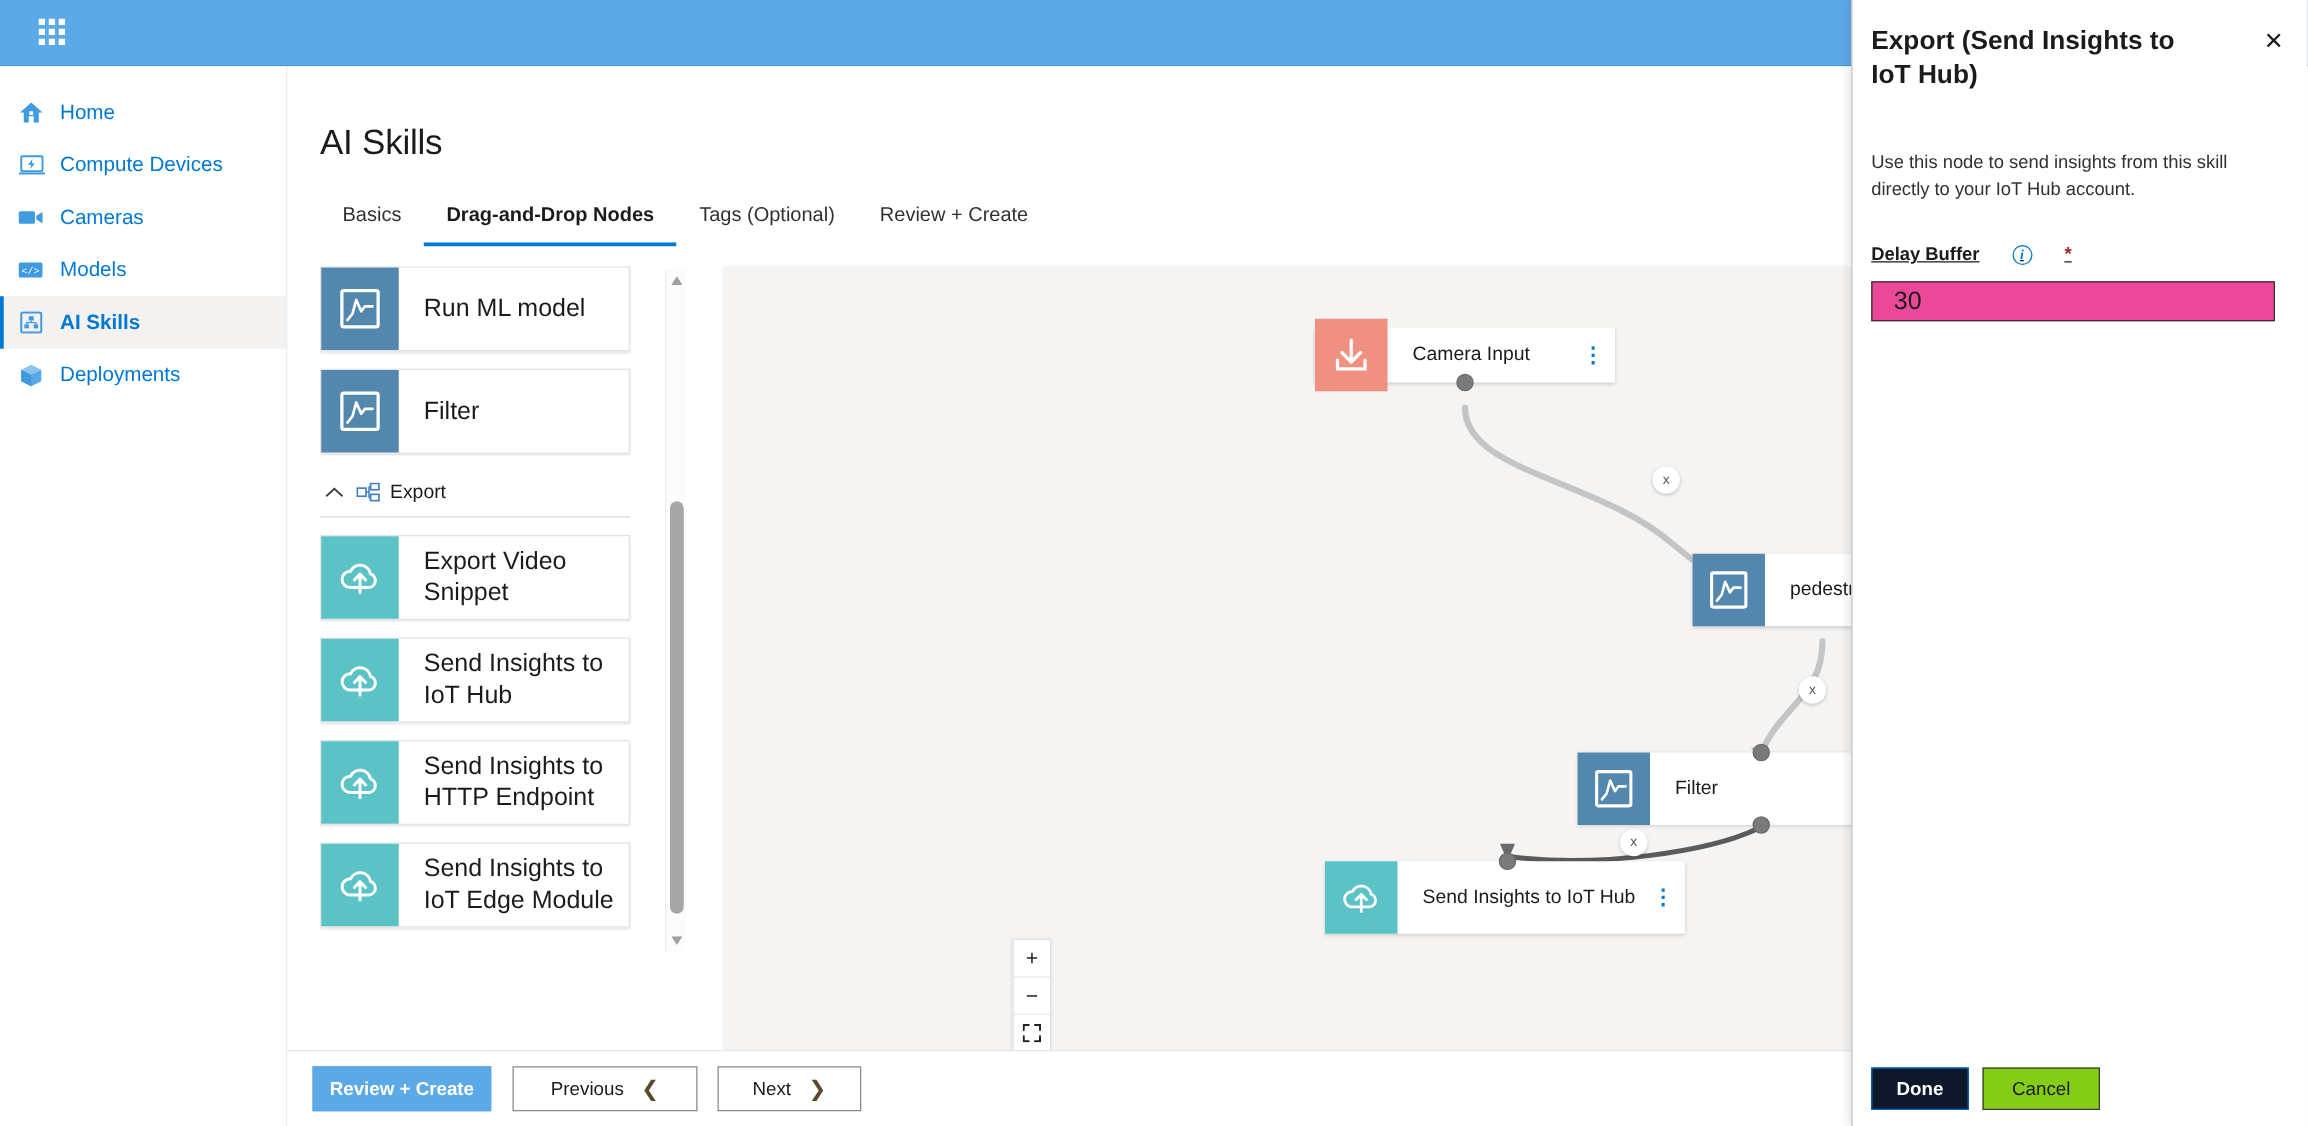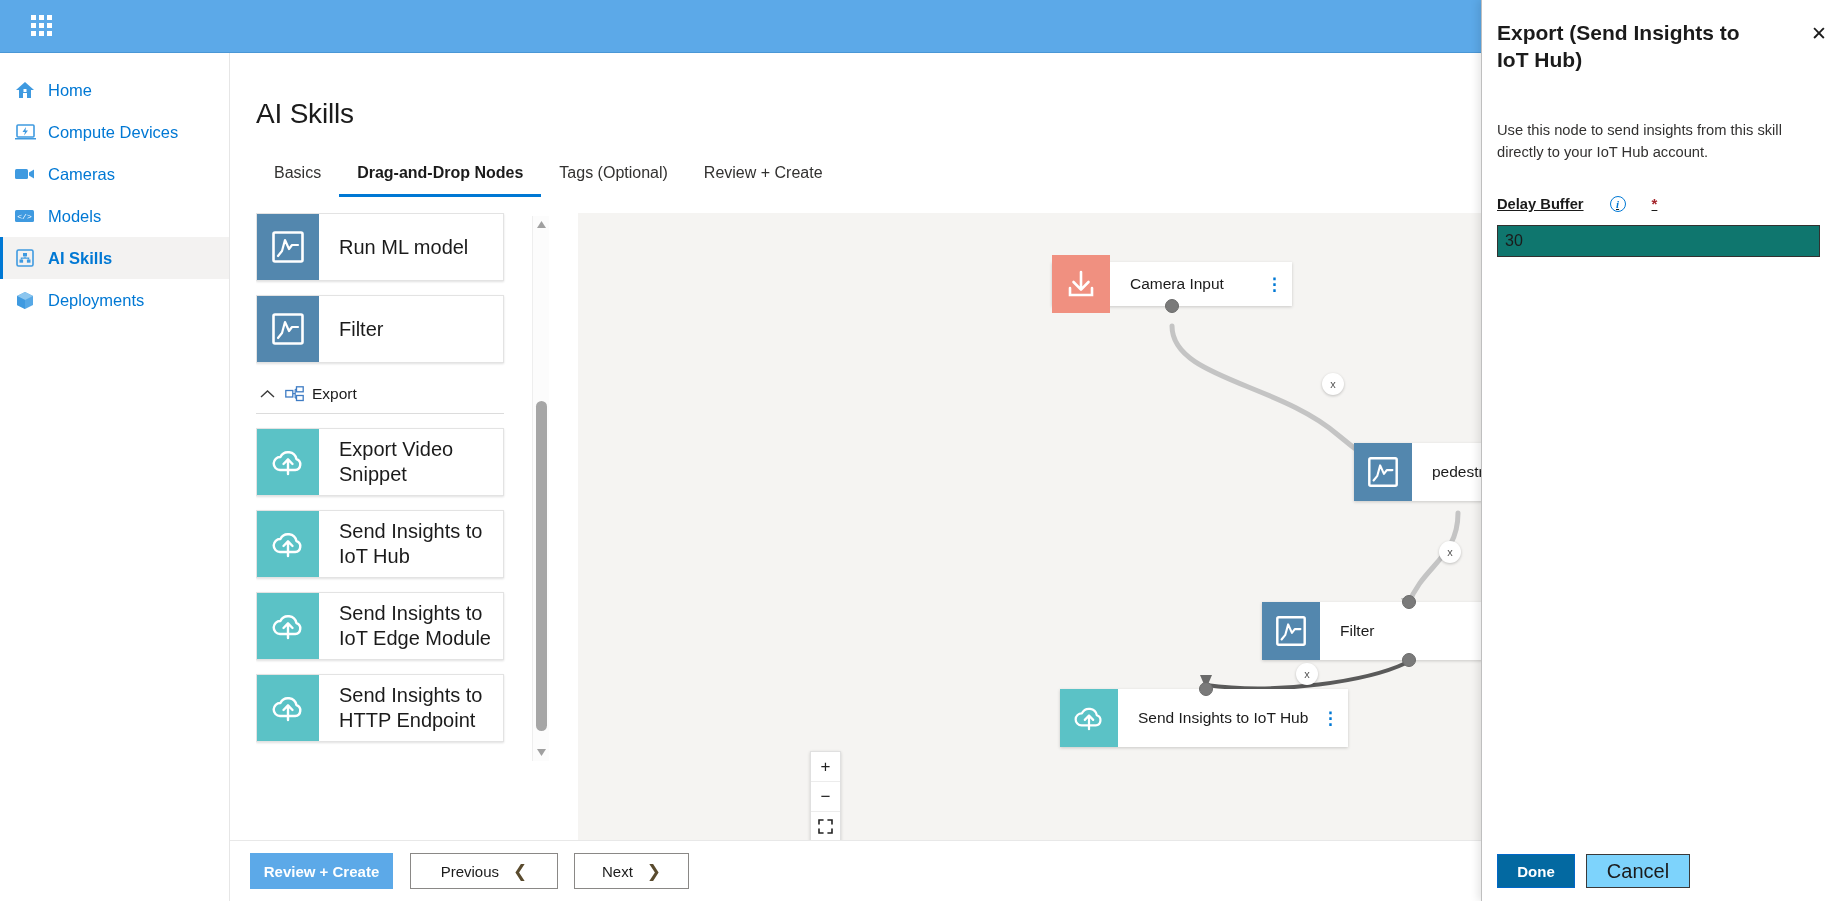--- a/index.html
+++ b/index.html
@@ -280,38 +280,38 @@
     border: 1.4px solid #0078d4; color: #0078d4;
     font-size: 11px; font-style: italic; font-weight: 700;
     display: inline-flex; align-items: center; justify-content: center;
     cursor: pointer; font-family: "Liberation Serif", serif;
   }
   .req { color: #a4262c; font-size: 15px; font-weight: 700; }
   #delay-input {
     position: absolute; left: 15px; top: 225px;
     width: 323px; height: 32px;
     border: 1px solid #323130;
-    padding: 0 7px;
-    font-size: 16px; color: #1b1b1b;
+    padding: 0 17px;
+    font-size: 20px; color: #1b1b1b;
     font-family: "Liberation Sans", sans-serif;
-    background: #0f766e;
+    background: #ec4899;
     outline: none;
   }
   #btn-done {
     position: absolute; left: 15px; top: 854px;
     width: 78px; height: 34px;
-    background: #0369a1; color: #fff; font-weight: 700; font-size: 15px;
+    background: #0f172a; color: #fff; font-weight: 700; font-size: 15px;
     border: 1px solid #0067c8;
     display: flex; align-items: center; justify-content: center;
     cursor: pointer;
   }
   #btn-cancel {
     position: absolute; left: 104px; top: 854px;
-    width: 104px; height: 34px;
-    background: #7dd3fc; color: #1b1b1b; font-size: 20px;
+    width: 94px; height: 34px;
+    background: #84cc16; color: #1b1b1b; font-size: 15px;
     border: 1px solid #3a3a3a;
     display: flex; align-items: center; justify-content: center;
     cursor: pointer;
   }
 </style>
 </head>
 <body>
 
 <div id="topbar">
   <div id="waffle">
@@ -466,31 +466,31 @@
       <div class="pal-label">Send Insights to IoT Hub</div>
     </div>
 
     <div class="pal-card">
       <div class="pal-sq teal">
         <svg width="38" height="30" viewBox="0 0 38 30">
             <path d="M11 23 a6.5 6.5 0 0 1 0.4 -13 a8.5 8.5 0 0 1 16 2.1 a5.6 5.6 0 0 1 -1.2 10.9 H11 Z" fill="none" stroke="#fff" stroke-width="2.4" stroke-linejoin="round"></path>
             <path d="M19 27 V12.5 M14.5 17 L19 12.3 L23.5 17" fill="none" stroke="#fff" stroke-width="2.4" stroke-linecap="round" stroke-linejoin="round"></path>
           </svg>
       </div>
-      <div class="pal-label">Send Insights to IoT Edge Module</div>
+      <div class="pal-label">Send Insights to HTTP Endpoint</div>
     </div>
 
     <div class="pal-card">
       <div class="pal-sq teal">
         <svg width="38" height="30" viewBox="0 0 38 30">
             <path d="M11 23 a6.5 6.5 0 0 1 0.4 -13 a8.5 8.5 0 0 1 16 2.1 a5.6 5.6 0 0 1 -1.2 10.9 H11 Z" fill="none" stroke="#fff" stroke-width="2.4" stroke-linejoin="round"></path>
             <path d="M19 27 V12.5 M14.5 17 L19 12.3 L23.5 17" fill="none" stroke="#fff" stroke-width="2.4" stroke-linecap="round" stroke-linejoin="round"></path>
           </svg>
       </div>
-      <div class="pal-label">Send Insights to HTTP Endpoint</div>
+      <div class="pal-label">Send Insights to IoT Edge Module</div>
     </div>
   </div>
 
   <div id="pal-scroll">
     <div class="arrow up">
       <svg width="9" height="7" viewBox="0 0 9 7">
           <polygon points="4.5,0 9,7 0,7" fill="#a0a0a0"></polygon>
         </svg>
     </div>
     <div id="pal-thumb"></div>

